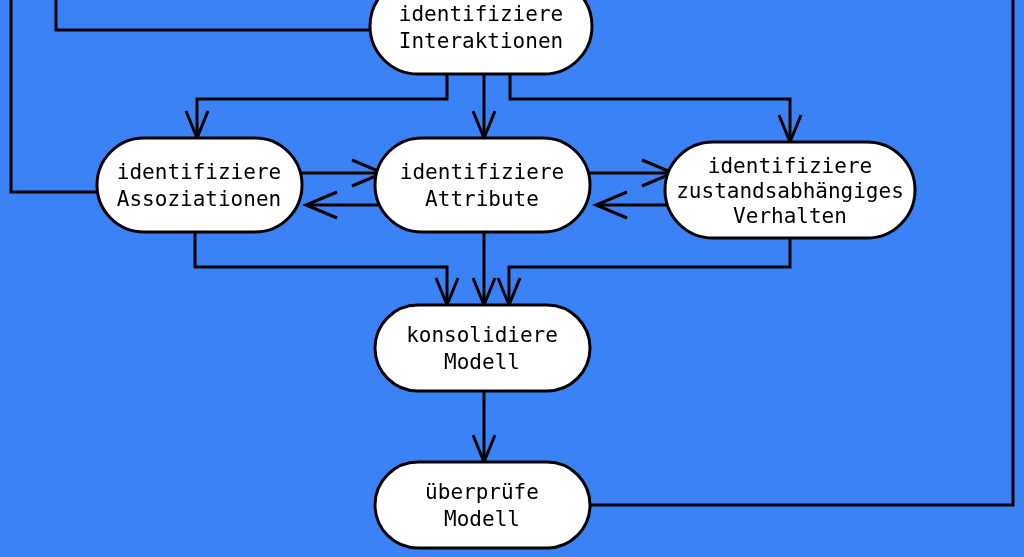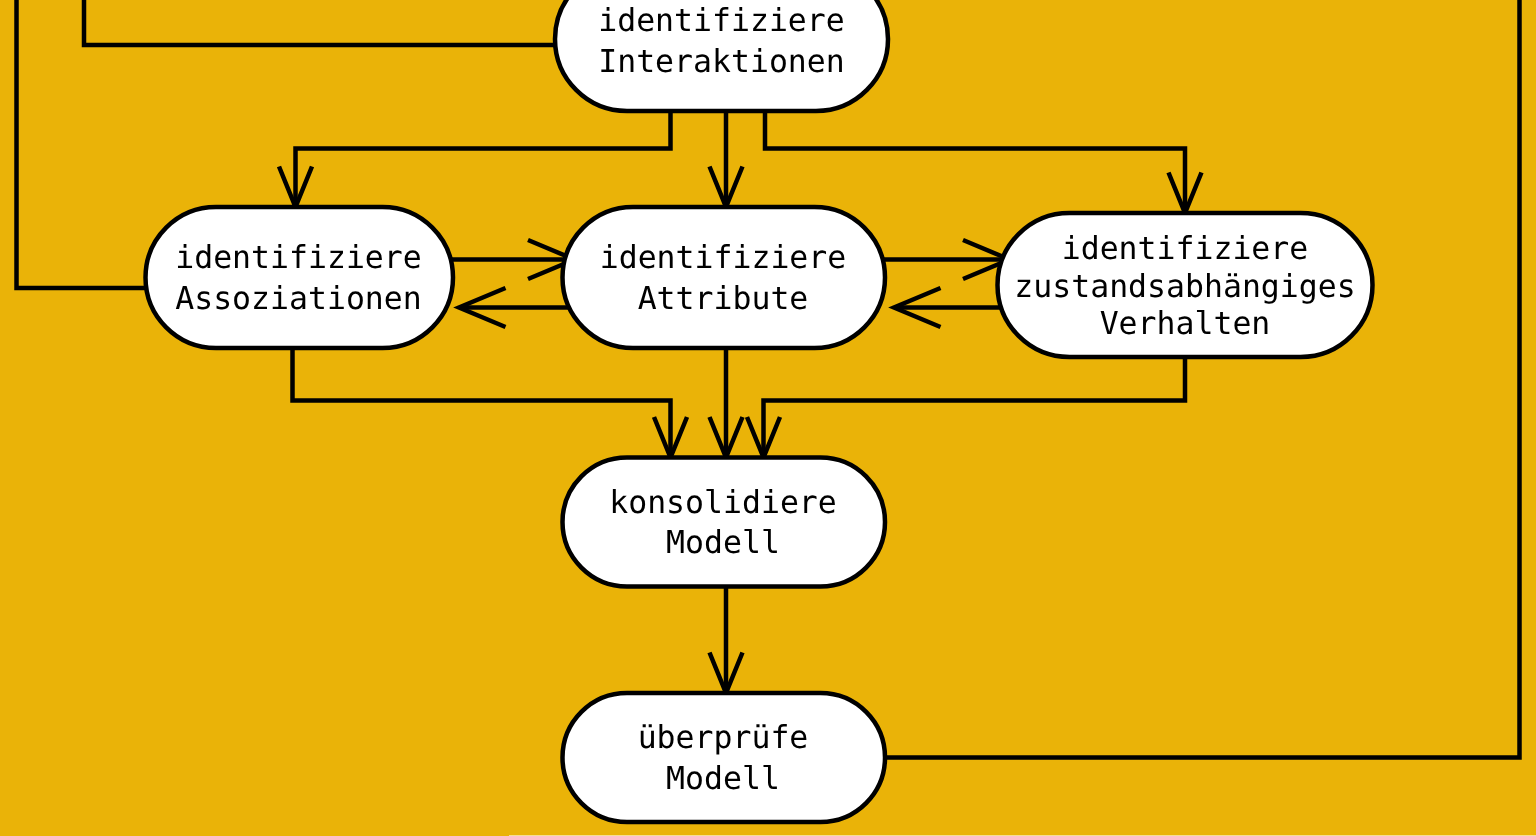--- a/index.html
+++ b/index.html
@@ -10,21 +10,21 @@
   body {
     width: 1024px;
     height: 557px;
     overflow: hidden;
     font-family: "DejaVu Sans Mono", "Liberation Mono", monospace;
   }
   #diagram-root {
     position: relative;
     width: 1024px;
     height: 557px;
-    background: #eab308;
+    background: #3b82f6;
   }
   svg#flow {
     display: block;
     width: 1024px;
     height: 557px;
   }
   .node-shape {
     fill: #ffffff;
     stroke: #000000;
     stroke-width: 3;

